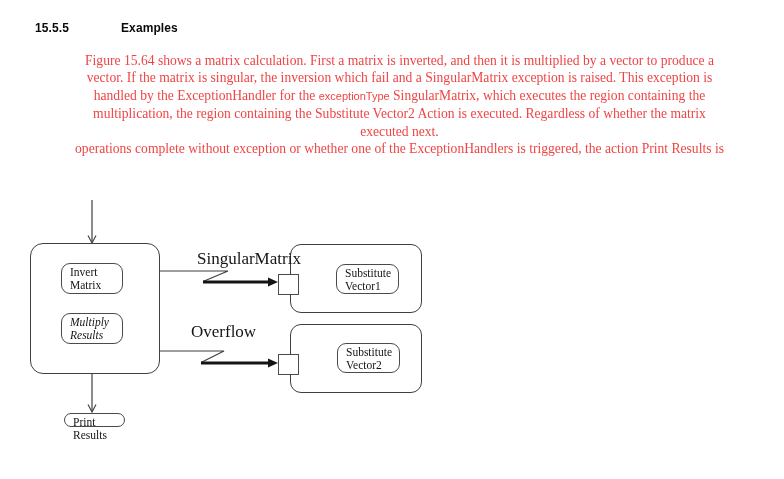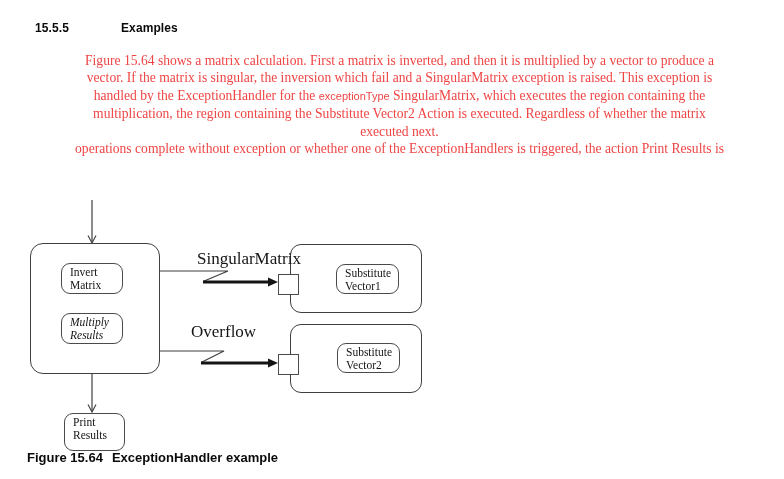--- a/index.html
+++ b/index.html
@@ -32,21 +32,21 @@
   .handler1{left:290px;top:244px;width:132px;height:69px;}
   .handler2{left:290px;top:324px;width:132px;height:69px;}
   .action{
     border:1.1px solid #4a4a4a;border-radius:9px;
     font-family:"Liberation Serif",serif;font-size:11.5px;line-height:13.2px;
     padding:2px 2px 0 8px;color:#141414;
   }
   .action span{display:block;}
   .act-invert{left:61px;top:263px;width:62px;height:31px;}
   .act-multiply{left:61px;top:313px;width:62px;height:31px;font-style:italic;}
-  .act-print{left:64px;top:413px;width:61px;height:38px;}
+  .act-print{left:64px;top:413px;width:61px;height:14px;}
   .act-sub1{left:336px;top:264px;width:63px;height:30px;}
   .act-sub2{left:337px;top:343px;width:63px;height:30px;}
   .pin{
     position:absolute;box-sizing:border-box;background:#ffffff;
     border:1.1px solid #4a4a4a;width:21px;height:21px;
   }
   .pin1{left:278px;top:274px;}
   .pin2{left:278px;top:354px;}
   .edge-label{
     position:absolute;font-family:"Liberation Serif",serif;font-size:17px;color:#141414;
@@ -140,15 +140,14 @@
     <div class="node action act-sub2">
         <span>Substitute</span>
         <span>Vector2</span>
       </div>
 
     <div class="edge-label lbl-singular">SingularMatrix</div>
     <div class="edge-label lbl-overflow">Overflow</div>
 
   </div>
 
-  <div class="caption"><span class="cap-num">Figure 15.64</span><span class="cap-text">ExceptionHandler example</span></div>
 
 </div>
 
 </body></html>

